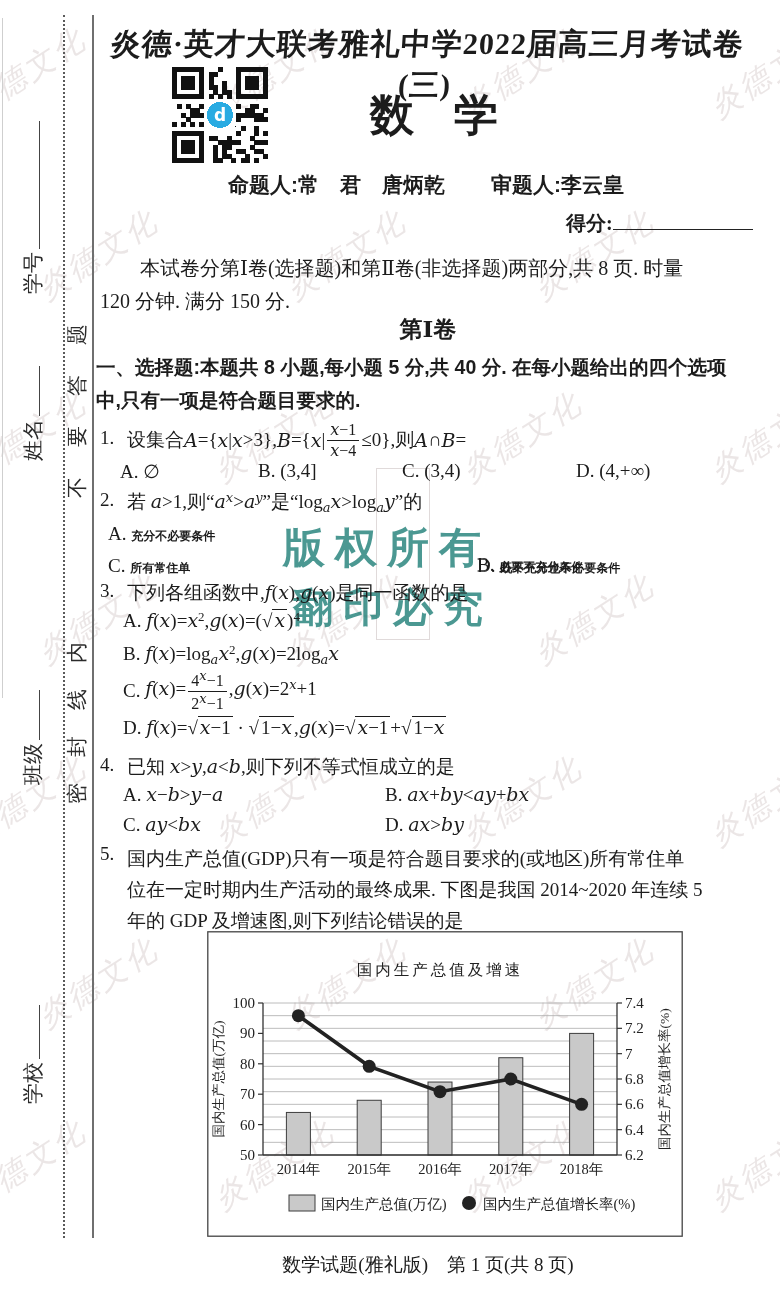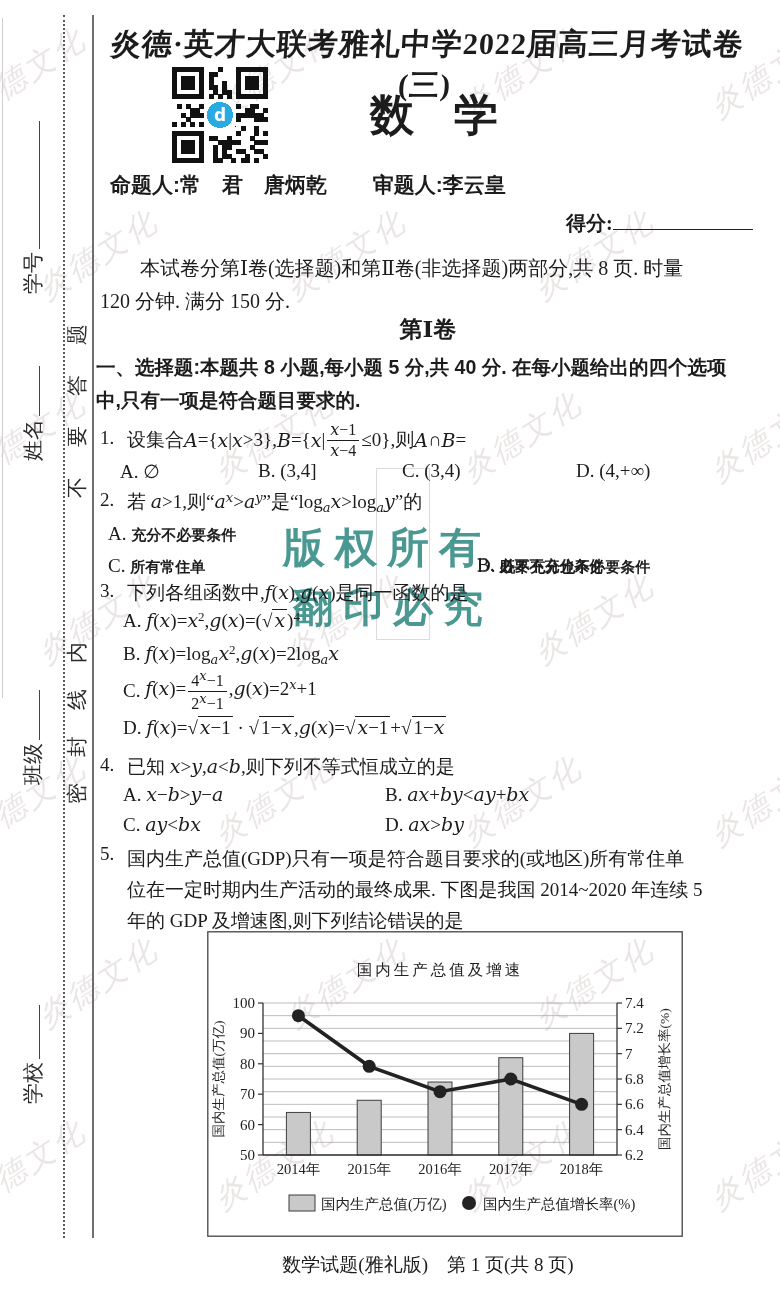--- a/index.html
+++ b/index.html
@@ -25,38 +25,38 @@
   .seal-wrap{position:absolute;left:77px;width:0;height:0;z-index:2}
   .rot{position:absolute;display:block;height:28px;line-height:28px;white-space:nowrap;
        transform:rotate(-90deg);font-size:21px;color:#2a2a2a}
   .rot .ul{display:inline-block;border-bottom:1.4px solid #444;height:15px;margin-left:3px;vertical-align:baseline}
   .sealtxt{font-size:21px;color:#2a2a2a;font-weight:500}
   
   #header-title{left:88px;top:24px;width:676px;text-align:center;font-size:30px;font-weight:bold;
       transform:skewX(-4deg);letter-spacing:1px;z-index:1}
   #qr-box{left:172px;top:67px;width:96px;height:96px;z-index:1}
   #subject-title{left:370px;top:86px;font-size:44px;font-weight:bold;letter-spacing:40px;z-index:1}
-  #setters-row{left:90px;top:171px;width:672px;text-align:left;font-size:21px;font-weight:bold;
+  #setters-row{left:90px;top:171px;width:672px;text-align:center;font-size:21px;font-weight:bold;
       font-family:"Liberation Sans","DejaVu Sans",sans-serif;z-index:1}
   #setters-row span{margin:0 20px}
   #score-row{left:566px;top:210px;font-size:20px;font-weight:bold;z-index:1}
   #score-row .scoreline{display:inline-block;width:140px;border-bottom:1.6px solid #222;height:16px}
   
   .para{position:absolute;z-index:1;font-size:20px;line-height:33px}
   #intro{left:100px;top:252px;width:668px}
   #intro .l0{text-indent:40px}
   #part1-title{left:90px;top:314px;width:676px;text-align:center;font-size:23px;font-weight:bold;z-index:1}
   #section-hdr{left:96px;top:351px;width:676px;font-size:19.5px;line-height:33px;font-weight:bold;
       font-family:"Liberation Sans","DejaVu Sans",sans-serif;z-index:1;position:absolute}
   #questions{position:absolute;inset:0;z-index:1}
   .qnum{position:absolute;font-size:19px}
   .qstem{position:absolute;font-size:19px;white-space:nowrap}
   .qstem.flexv,.opt.flexv{display:flex;align-items:center}
   .opt{position:absolute;font-size:19px;white-space:nowrap}
-  .heiti{font-family:Liberation Mono, monospace;font-weight:600;font-size:15px}
+  .heiti{font-family:Liberation Mono, monospace;font-weight:600;font-size:12px}
   .q5line{height:31px;line-height:31px}
   
   .mi{font-family:"DejaVu Serif",serif;font-style:italic}
   .sp{display:inline-block;vertical-align:6px;font-size:13px;line-height:1}
   .sb{display:inline-block;vertical-align:-4px;font-size:13px;line-height:1}
   .frac{display:inline-flex;flex-direction:column;text-align:center;vertical-align:middle;
         font-size:16px;line-height:1.2;margin:8px 2px}
   .frac .fn{border-bottom:1.3px solid #1c1c1c;padding:0 3px}
   .frac .fd{padding:0 3px}
   .sqrt{white-space:nowrap}

